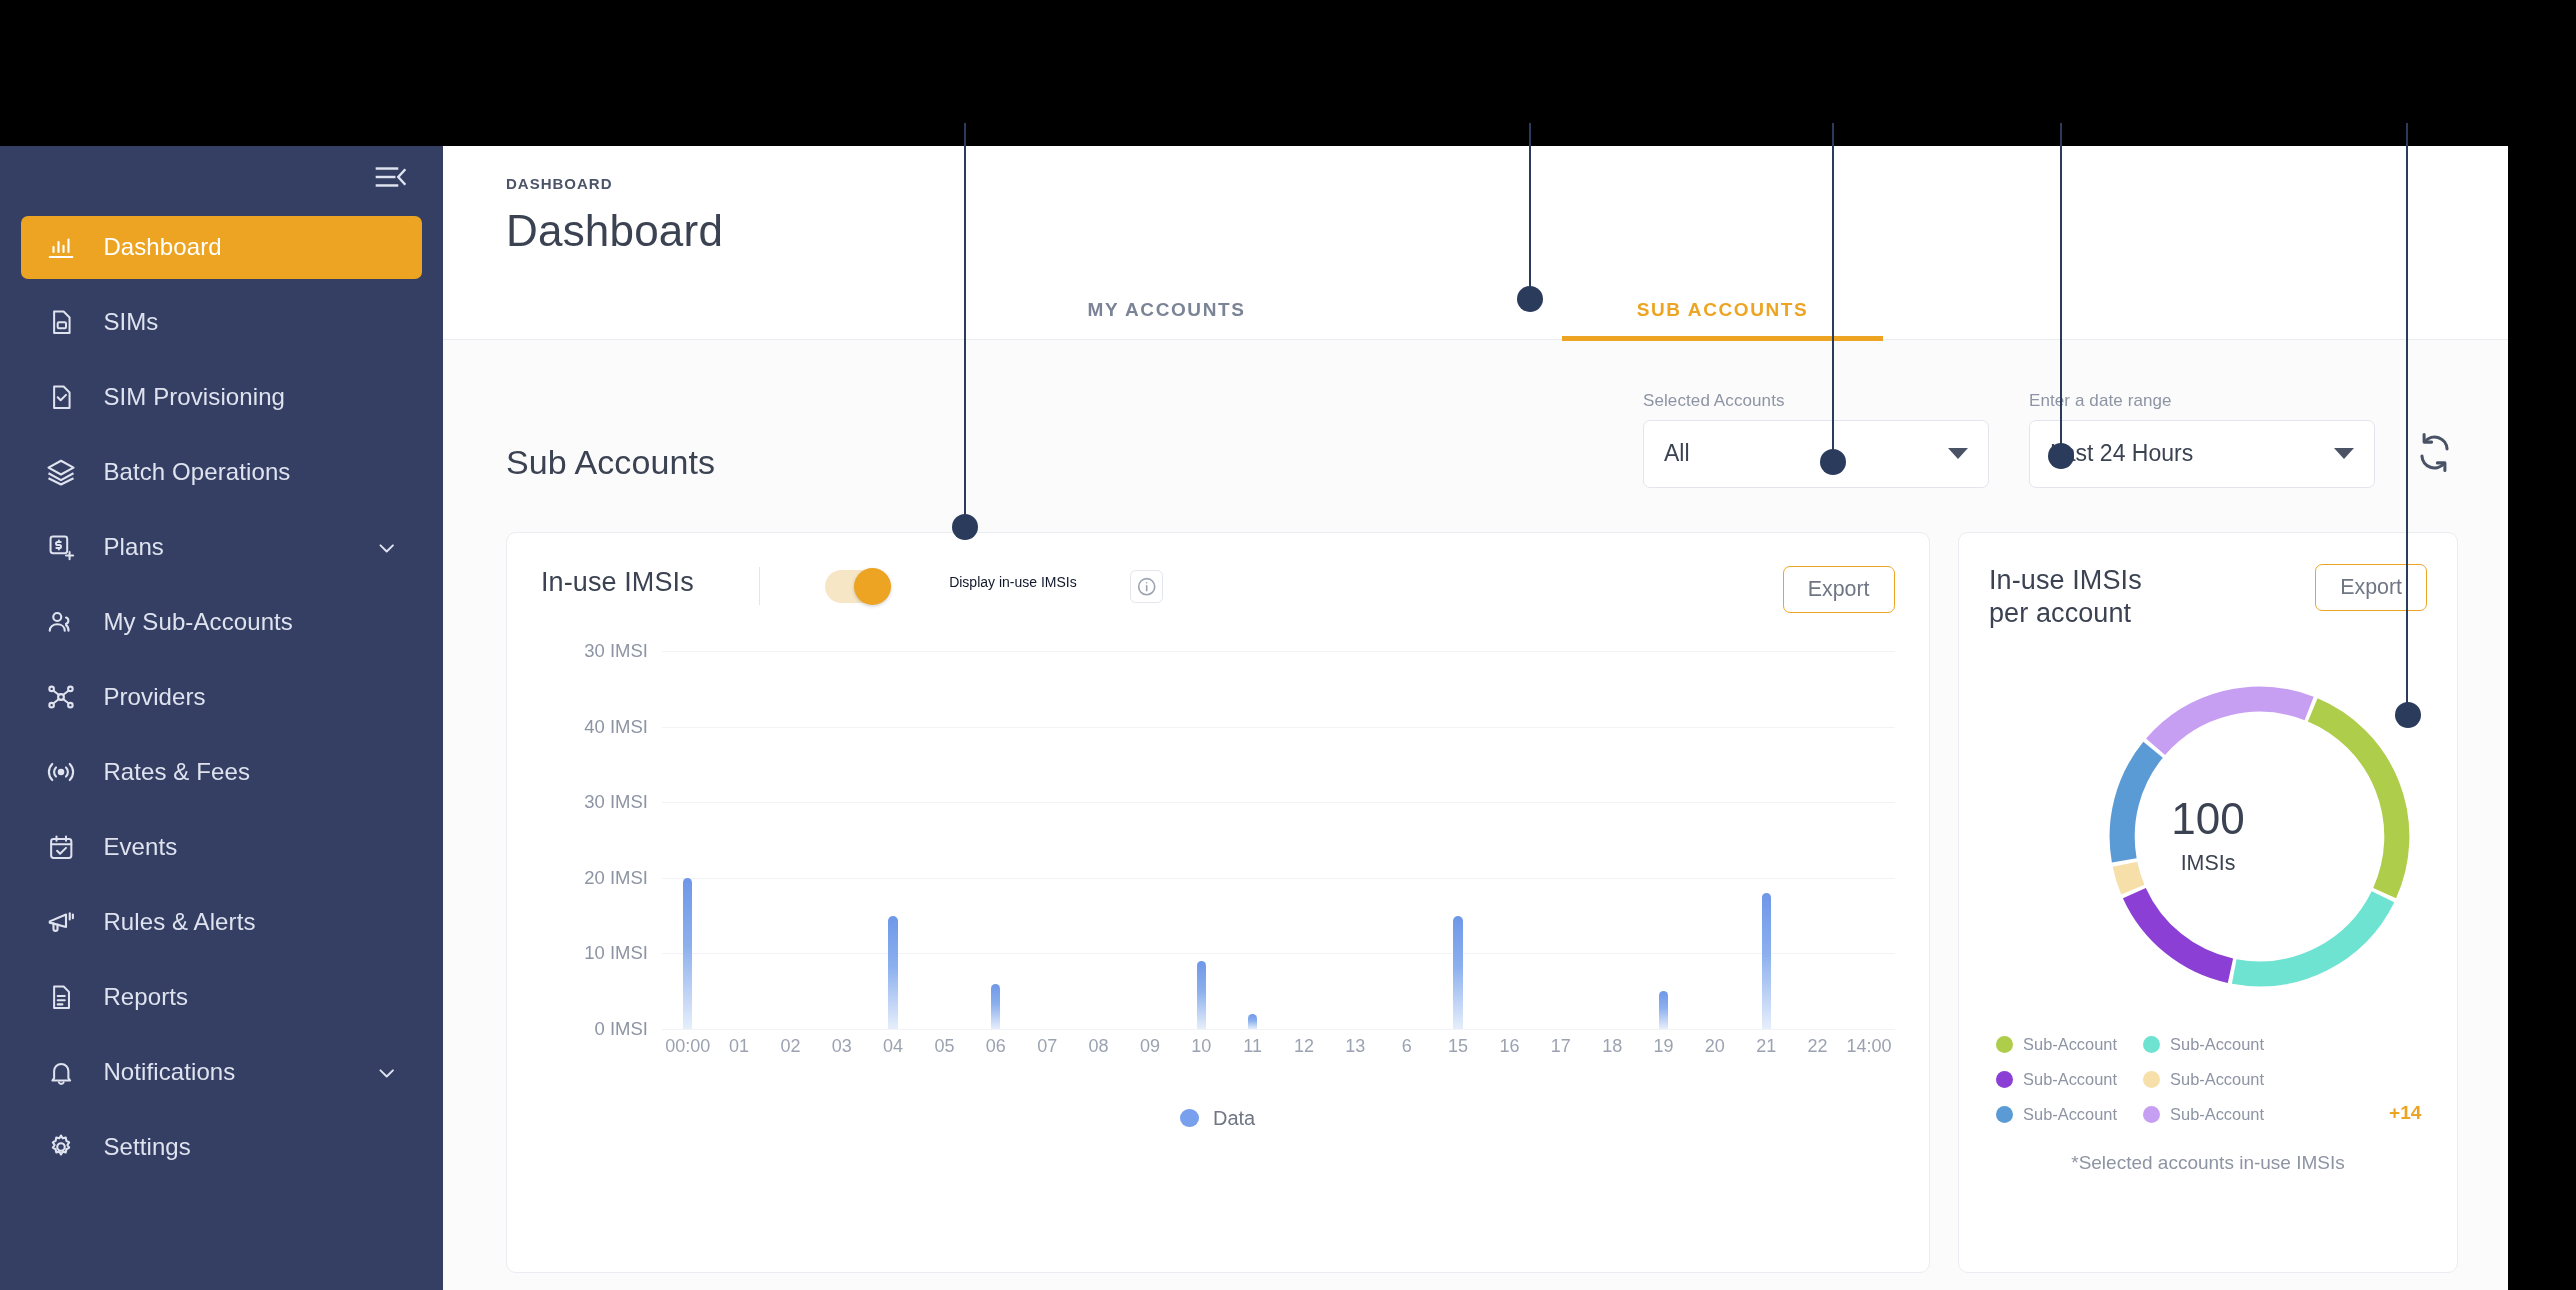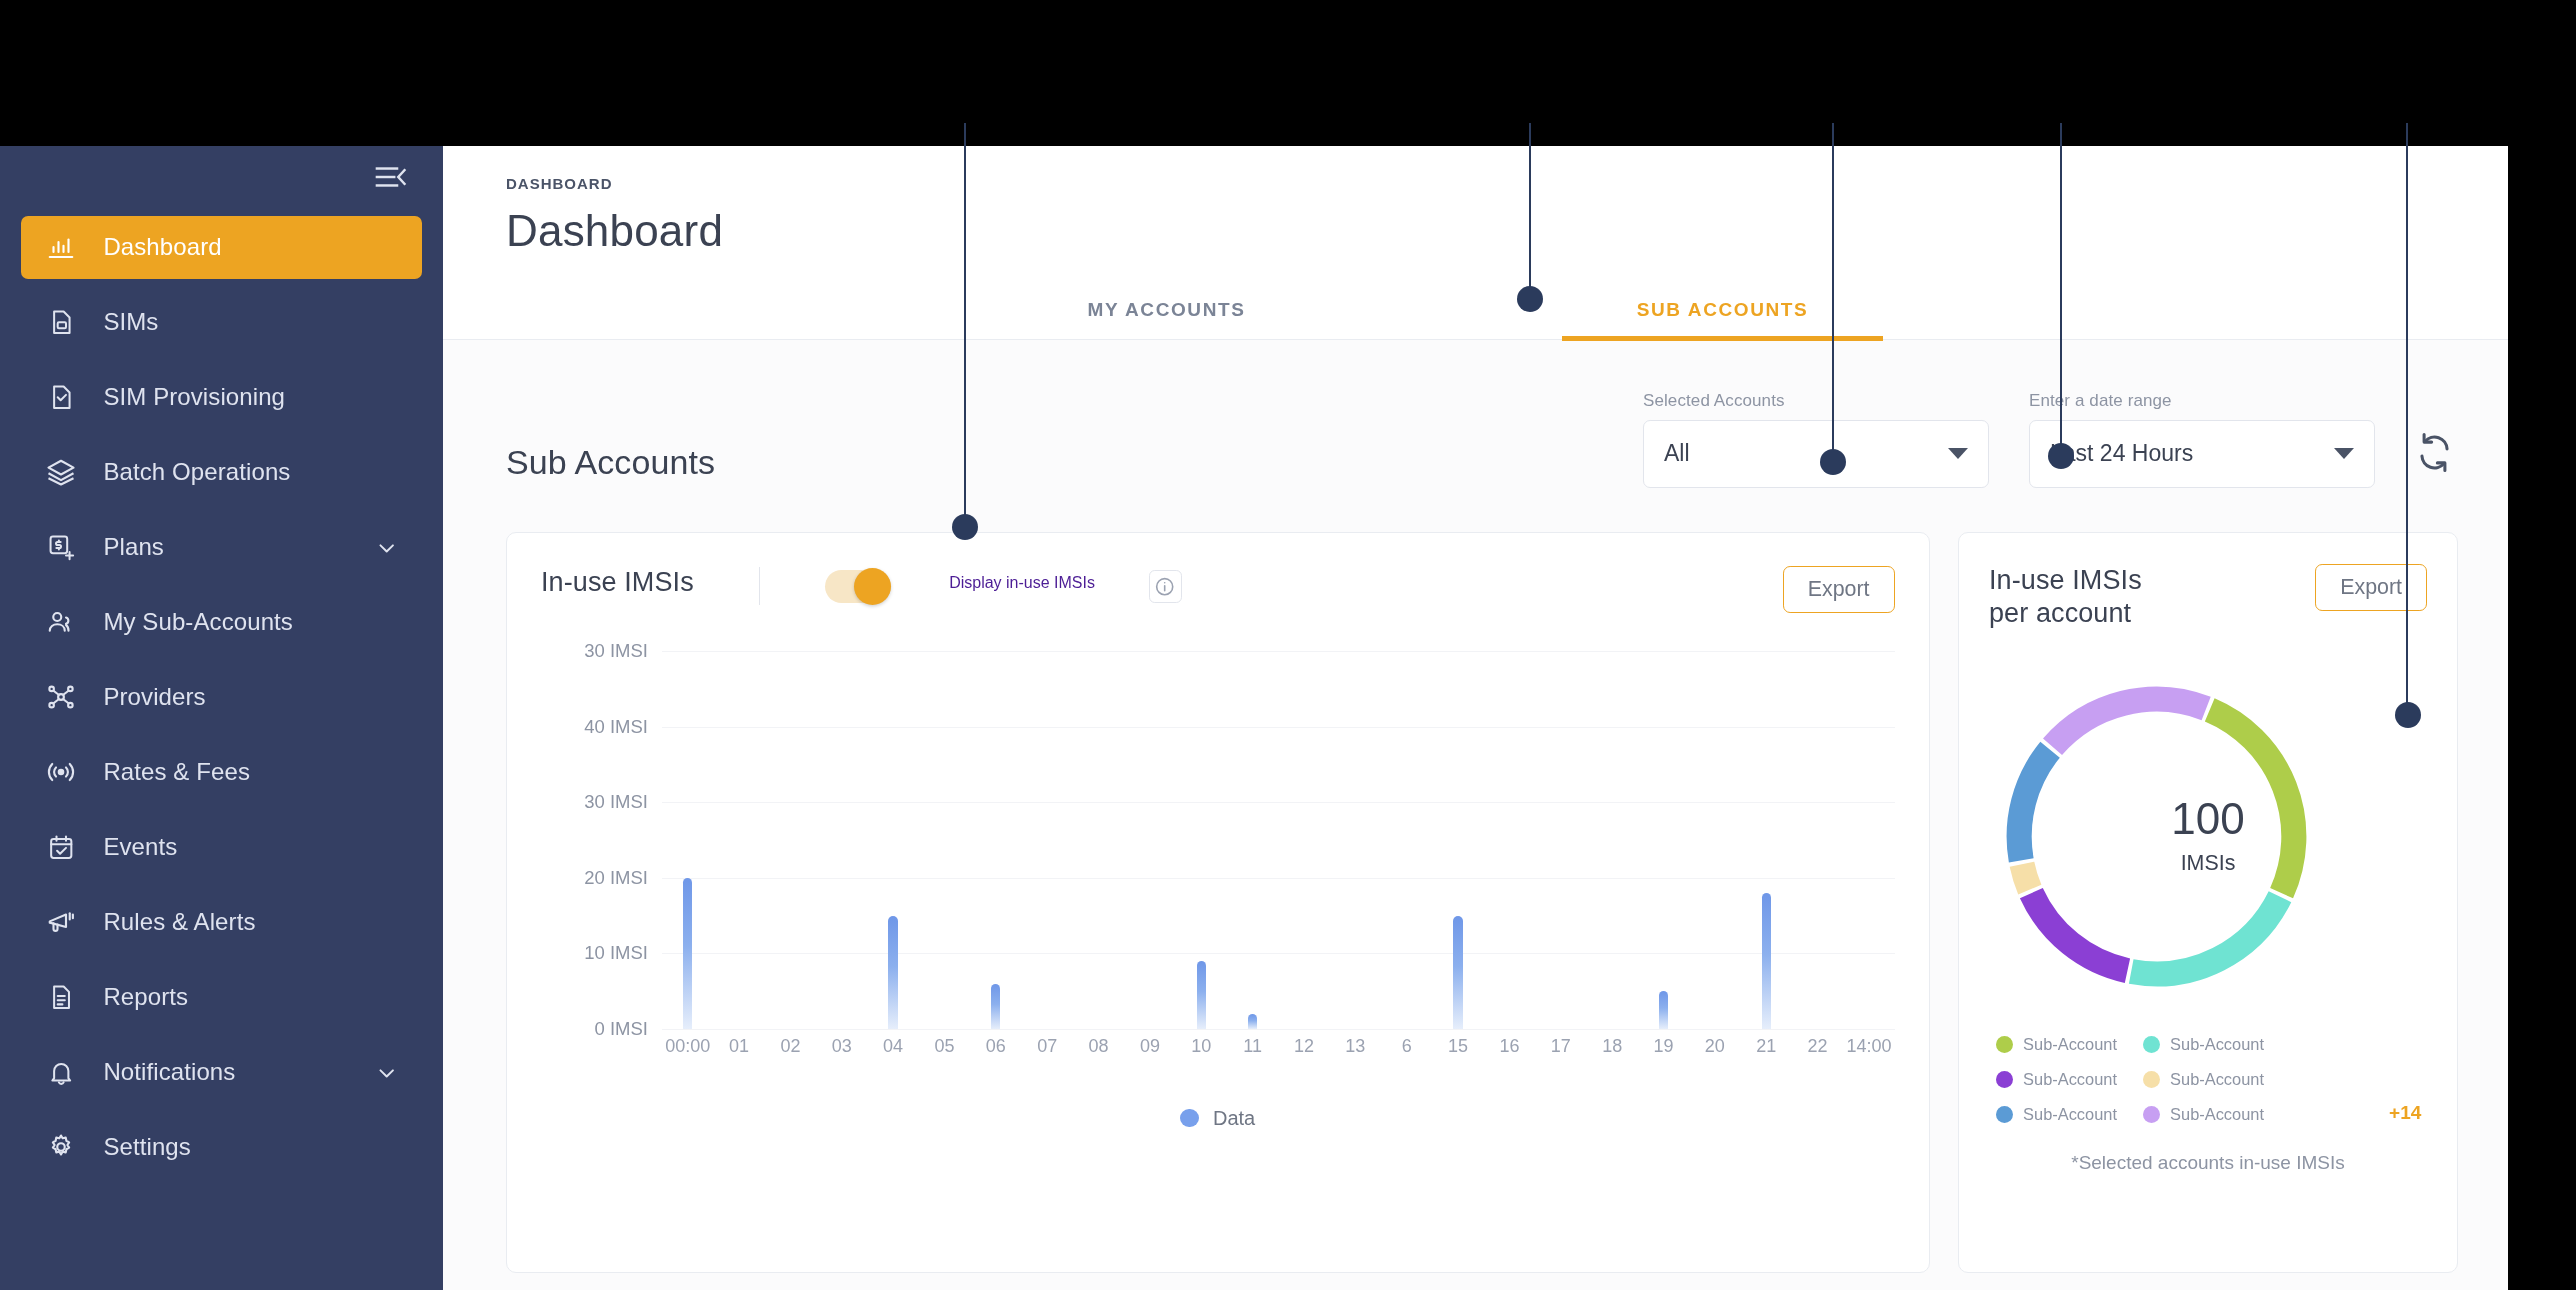--- a/index.html
+++ b/index.html
@@ -173,21 +173,21 @@
     background: #f7e6c6; position: relative; cursor: pointer;
     margin-top: 4.3px; flex-shrink: 0;
   }
   .toggle .knob {
     position: absolute; right: 0; top: -2.1px;
     width: 37px; height: 37px; border-radius: 50%;
     background: #eda422;
     box-shadow: 0 1.4px 3.6px rgba(0,0,0,.18);
   }
   .toggle-label {
-    font-size: 16px; color: #4c1d95; margin-left: 20px; margin-top: 8.5px;
+    font-size: 14px; color: #0f172a; margin-left: 20px; margin-top: 8.5px;
     white-space: nowrap;
   }
   .info-icon {
     width: 33px; height: 33px; margin-left: 15.7px; margin-top: 4.3px;
     border: 1.4px solid #e2e5ec; border-radius: 5.7px;
     display: flex; align-items: center; justify-content: center;
     cursor: pointer; flex-shrink: 0;
   }
   .spacer { flex: 1; }
   .export-btn {
@@ -241,21 +241,21 @@
   .chart-legend {
     position: absolute; left: 0; right: 0; top: 456px;
     display: flex; justify-content: center; align-items: center;
   }
   .legend-dot { width: 18.5px; height: 18.5px; border-radius: 50%; background: #78a0ec; }
   .legend-text { font-size: 20px; color: #6f7684; margin-left: 14.2px; }
 
   
   .donut-wrap {
     position: relative; width: 100%; height: 370px;
-    display: flex; align-items: center; justify-content: flex-start;
+    display: flex; align-items: center; justify-content: flex-end;
     margin-top: 20px;
   }
   .donut-center {
     position: absolute; left: 0; right: 0; top: 50%;
     transform: translateY(-50%); text-align: center; pointer-events: none;
   }
   .donut-value { font-size: 44px; color: #3b4252; font-weight: 400; line-height: 1; }
   .donut-unit { font-size: 21.4px; color: #3b4252; margin-top: 10px; }
 
   .donut-legend {

